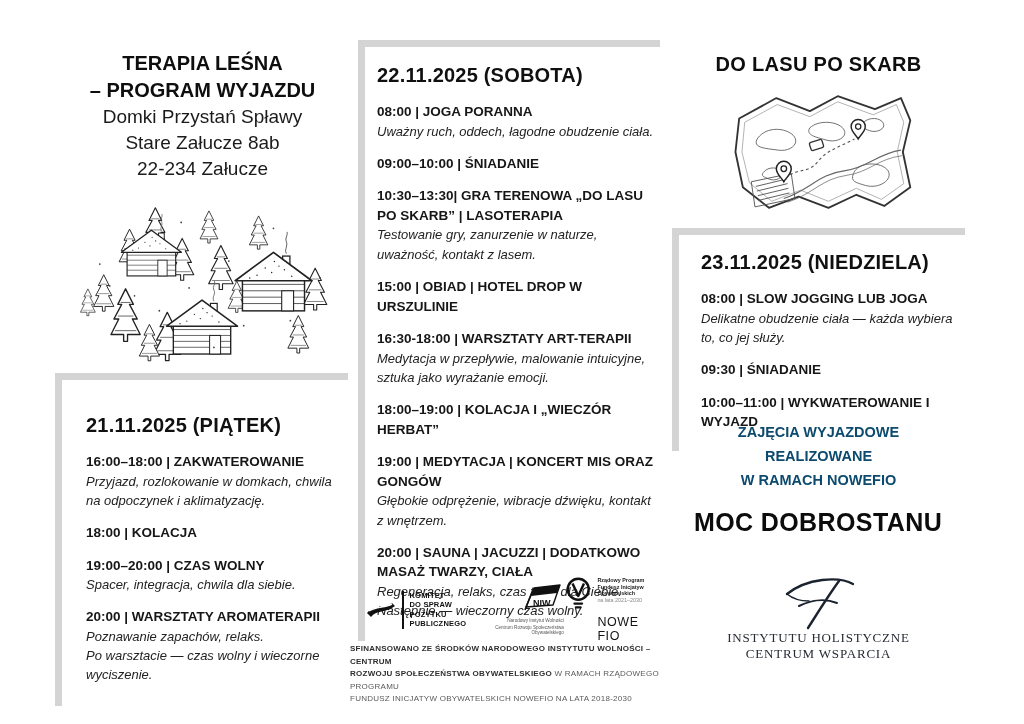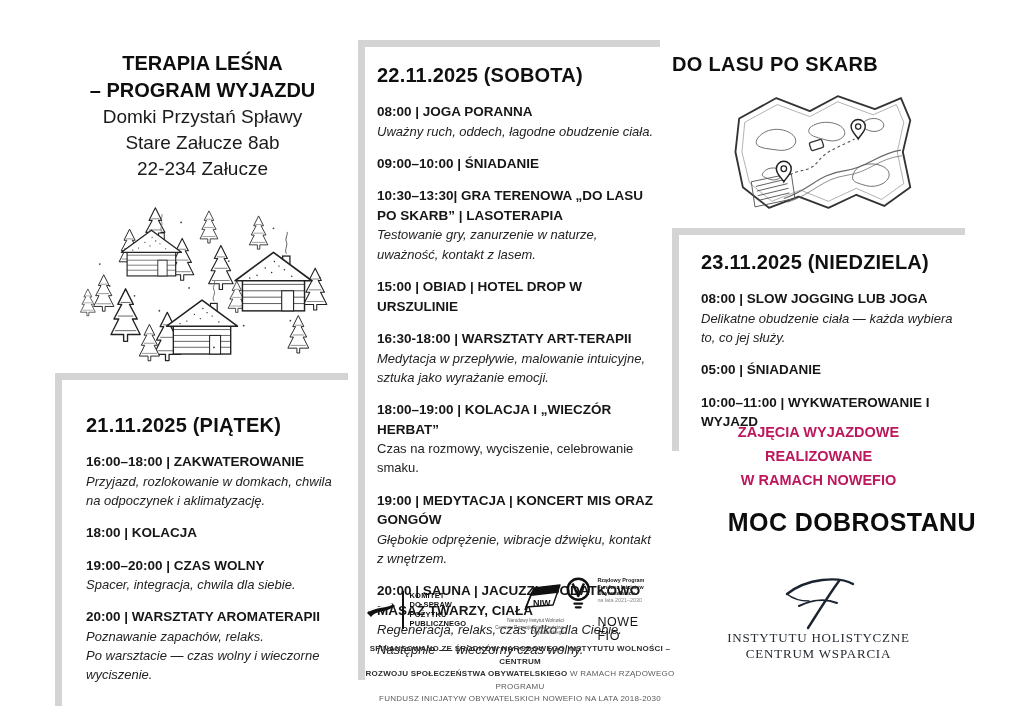--- a/index.html
+++ b/index.html
@@ -34,32 +34,32 @@
   .kom-text{font-size:7.5px;line-height:9.5px;letter-spacing:.2px;color:#111}
   .kom-text .b{font-weight:800}
   .kom-text .n{font-weight:600}
   .logo-niw{text-align:right}
   .niw-sub{font-size:4.6px;line-height:5.6px;color:#555;margin-top:1px}
   .logo-fio{display:flex;align-items:flex-start;gap:5px}
   .fio-text{padding-top:1px}
   .fio-line{font-size:5.4px;line-height:6.6px;font-weight:700;color:#222}
   .fio-line.light{font-weight:400;color:#888}
   .fio-name{font-size:12.5px;font-weight:500;letter-spacing:.6px;color:#141414;margin-top:12px}
-  .funding{position:absolute;left:350px;top:643px;width:340px;text-align:center;
+  .funding{position:absolute;left:350px;top:643px;width:340px;
            font-size:8px;line-height:12.5px;letter-spacing:.25px;color:#5a5a5a}
   .funding b{color:#2e2e2e;font-weight:800}
 
   
-  .r-heading{position:absolute;left:672px;top:53px;width:293px;
+  .r-heading{position:absolute;left:672px;top:53px;width:293px;text-align:center;
              font-size:20px;font-weight:800;letter-spacing:.3px;color:#0e0e0e}
   .map{position:absolute;left:728px;top:86px;width:186px;height:132px}
   .sunday{position:absolute;left:672px;top:228px;width:293px;min-height:167px;padding:16px 0 6px 22px}
   .project{position:absolute;left:672px;top:420px;width:293px;text-align:center;
-           font-size:14.5px;font-weight:700;line-height:24px;color:#be185d}
-  .moc{position:absolute;left:660px;top:508px;width:316px;text-align:right;
+           font-size:14.5px;font-weight:700;line-height:24px;color:#0c4a6e}
+  .moc{position:absolute;left:660px;top:508px;width:316px;text-align:center;
        font-size:25px;font-weight:800;letter-spacing:.4px;color:#0c0c0c}
   .foundation{position:absolute;left:672px;top:572px;width:293px;text-align:center}
   .foundation .mark{display:block;margin:0 auto}
   .fnd-text{font-family:"Liberation Serif",serif;font-size:13px;line-height:15.5px;
             letter-spacing:.8px;color:#262b33}
 </style>
 </head>
 <body>
 
 <div class="page">
@@ -165,21 +165,20 @@
     </div>
     <div class="item">
       <div class="item-title">15:00 | OBIAD | HOTEL DROP W URSZULINIE</div>
     </div>
     <div class="item">
       <div class="item-title">16:30-18:00 | WARSZTATY ART-TERAPII</div>
       <div class="item-desc">Medytacja w przepływie, malowanie intuicyjne, sztuka jako wyrażanie emocji.</div>
     </div>
     <div class="item">
       <div class="item-title">18:00–19:00 | KOLACJA I „WIECZÓR HERBAT”</div>
-      <div class="item-desc upright">Czas na rozmowy, wyciszenie, celebrowanie smaku.</div>
     </div>
     <div class="item">
       <div class="item-title">19:00 | MEDYTACJA | KONCERT MIS ORAZ GONGÓW</div>
       <div class="item-desc">Głębokie odprężenie, wibracje dźwięku, kontakt z wnętrzem.</div>
     </div>
     <div class="item">
       <div class="item-title">20:00 | SAUNA | JACUZZI | DODATKOWO MASAŻ TWARZY, CIAŁA</div>
       <div class="item-desc">Regeneracja, relaks, czas tylko dla Ciebie.
 Następnie — wieczorny czas wolny.</div>
     </div>
@@ -260,21 +259,21 @@
     <use href="#pin" transform="translate(140,56) scale(0.95)"></use>
   </svg>
 
   <div class="sunday bordered">
     <div class="sec-h">23.11.2025 (NIEDZIELA)</div>
     <div class="item">
       <div class="item-title">08:00 | SLOW JOGGING LUB JOGA</div>
       <div class="item-desc">Delikatne obudzenie ciała — każda wybiera to, co jej służy.</div>
     </div>
     <div class="item">
-      <div class="item-title">05:00 | ŚNIADANIE</div>
+      <div class="item-title">09:30 | ŚNIADANIE</div>
     </div>
     <div class="item">
       <div class="item-title">10:00–11:00 | WYKWATEROWANIE I WYJAZD</div>
     </div>
   </div>
 
   <div class="project">
     <div>ZAJĘCIA WYJAZDOWE</div>
     <div>REALIZOWANE</div>
     <div>W RAMACH NOWEFIO</div>

